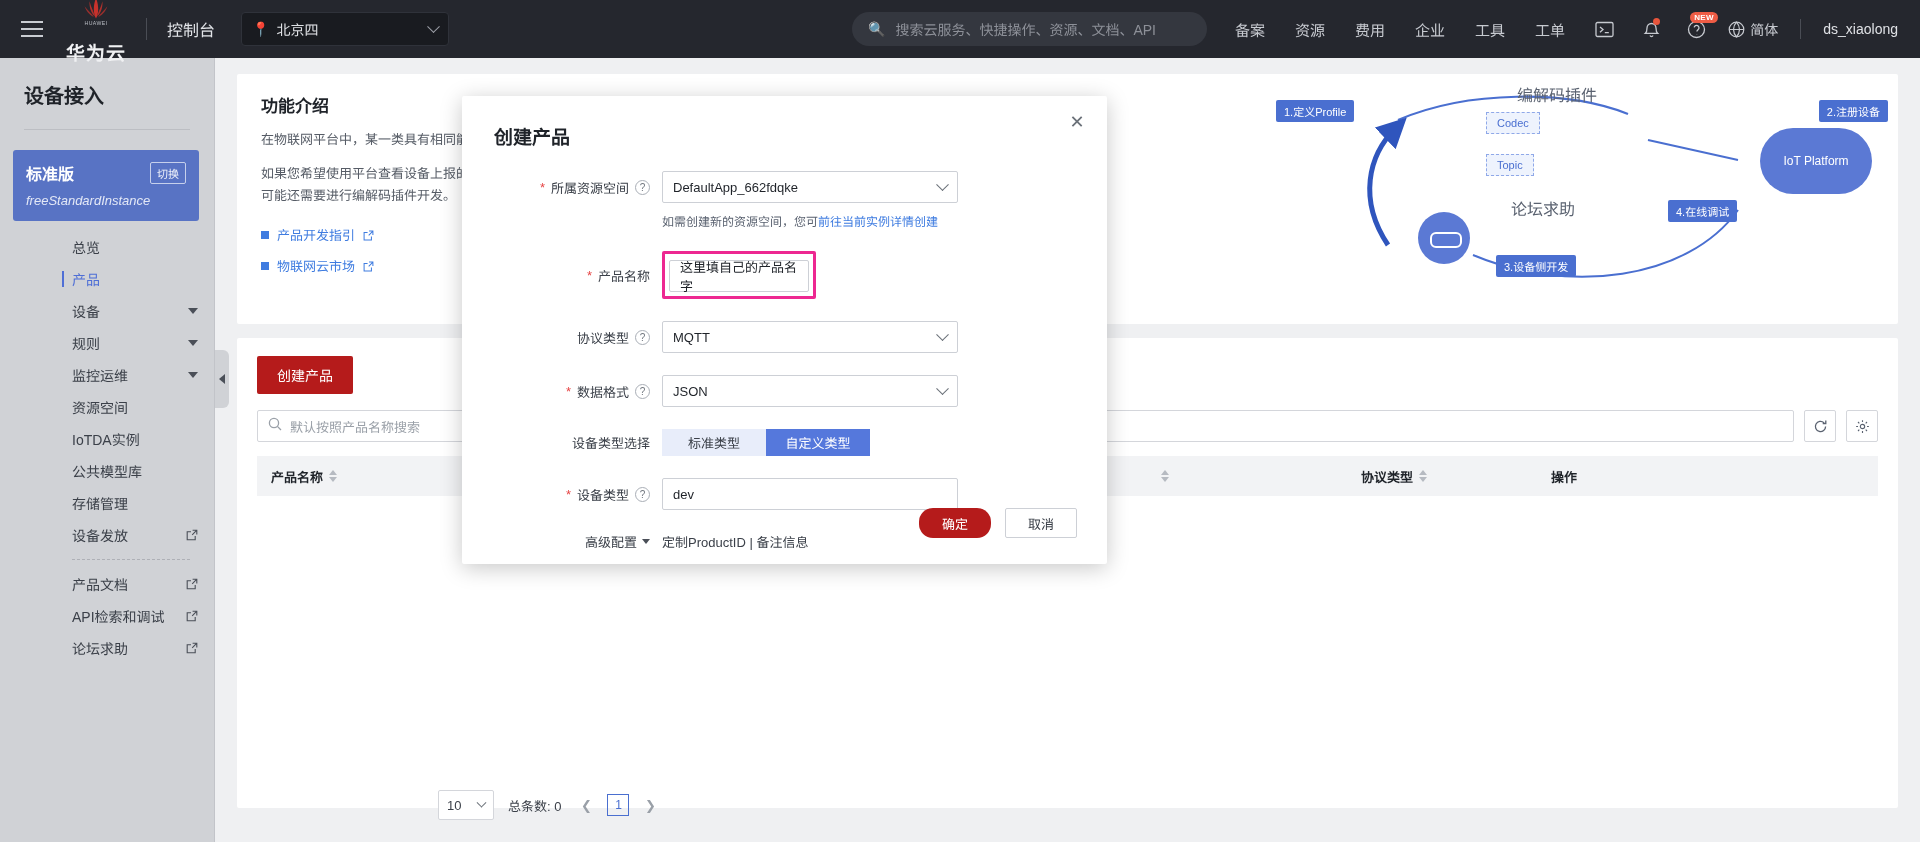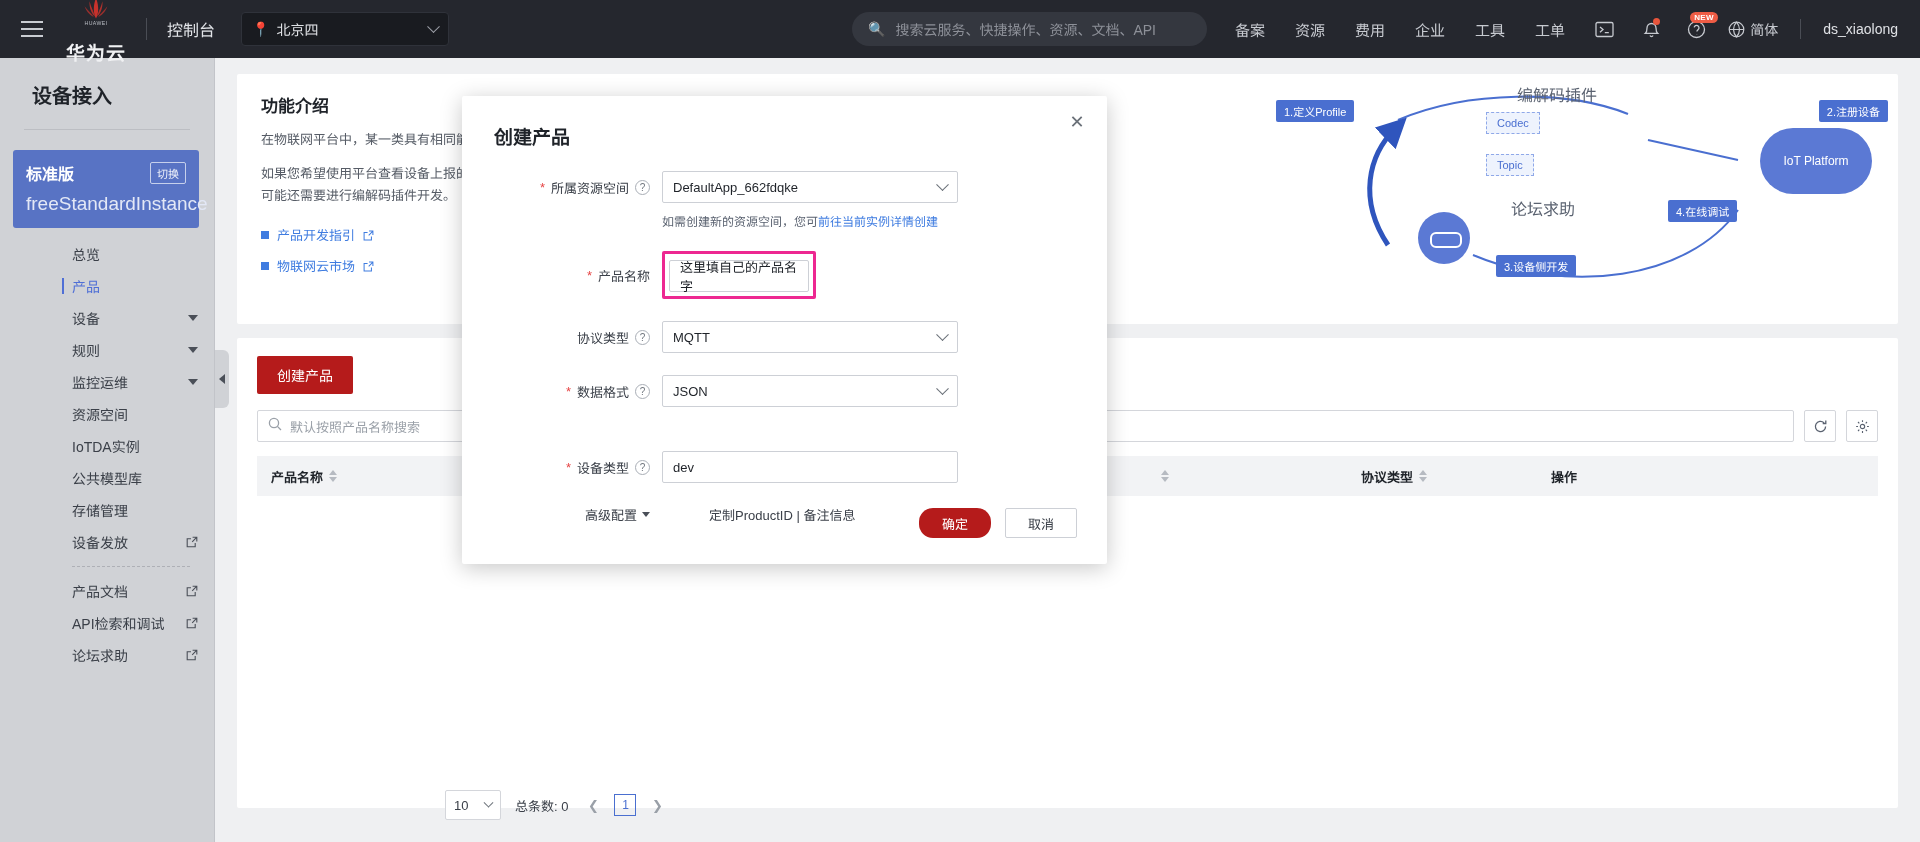--- a/index.html
+++ b/index.html
@@ -57,31 +57,31 @@
     color: #c7cad0; cursor: pointer; }
   .vsep { width: 1px; height: 20px; background: #4a4d55; }
   .username { font-size: 14px; color: #dfe1e5; cursor: pointer; padding-right:4px;}
 
   
   .sidebar {
     position: absolute; top: 58px; left: 0; width: 215px; height: 784px;
     background: #d0d2d6; border-right: 1px solid #c2c4c9; z-index: 20;
   }
   .side-title { font-size: 20px; font-weight: 700; color: #1f2329;
-    padding: 22px 0 0 24px; margin-left: 8px; }
+    padding: 22px 0 0 24px; }
   .side-rule { height:1px; background:#bcbec3; margin: 20px 24px 0 24px; }
   .inst-card {
     margin: 20px 15px 0 13px; background: #5873c4; border-radius: 3px;
     padding: 11px 13px 13px 13px; color: #fff; cursor: pointer;
   }
   .inst-top { display:flex; align-items:center; justify-content:space-between; }
   .inst-name { font-size: 16px; font-weight: 700; }
   .inst-switch { font-size: 11px; border: 1px solid #c6d0ec; border-radius: 2px;
     padding: 2px 6px; color:#eef1fa; cursor: pointer; }
-  .inst-sub { font-size: 19px; color: #e3e8f6; margin-top: 8px; }
+  .inst-sub { font-size: 13px; color: #e3e8f6; margin-top: 8px; font-style: italic; }
   .side-menu { margin-top: 10px; padding-left: 48px; }
   .side-item { height: 32px; display: flex; align-items: center;
     padding-left: 24px; padding-right: 16px; font-size: 14px; color: #3b4049;
     cursor: pointer; position: relative; }
   .side-item.active { color: #4f6fd6; font-weight: 500; }
   .side-item.active::before { content:""; position:absolute; left: 14px; top: 8px;
     width: 2px; height: 16px; background: #4f6fd6; }
   .side-item .lbl { flex: 1; }
   .caret-d { width: 0; height: 0; border-left: 5px solid transparent;
     border-right: 5px solid transparent; border-top: 6px solid #4a4f58; }
@@ -134,21 +134,21 @@
   .icon-btn { width: 32px; height: 32px; border: 1px solid #d4d6db; border-radius: 2px;
     background: #fff; display:flex; align-items:center; justify-content:center; cursor:pointer;
     color: #5a6270; font-size: 14px; }
   .tbl-head { margin-top: 14px; height: 40px; background: #f2f3f5;
     display: flex; align-items: center; font-size: 13px; font-weight: 700; color:#1f2329; }
   .th { display: flex; align-items: center; gap: 6px; padding-left: 14px; }
   .sorter { display: inline-flex; flex-direction: column; gap: 2px; }
   .sorter i { width:0;height:0;border-left:4px solid transparent;border-right:4px solid transparent; }
   .sorter .up { border-bottom: 5px solid #b6bac1; }
   .sorter .dn { border-top: 5px solid #b6bac1; }
-  .pager { position: absolute; left: 230px; bottom: 22px; display: flex;
+  .pager { position: absolute; left: 223px; bottom: 22px; display: flex;
     align-items: center; gap: 14px; }
   .pg-select { width: 56px; height: 30px; border: 1px solid #d4d6db; border-radius: 2px;
     display: flex; align-items: center; justify-content: space-between; padding: 0 8px;
     font-size: 13px; color:#3b4049; background:#fff; cursor:pointer; }
   .pg-total { font-size: 13px; color: #3b4049; }
   .pg-nav { display: flex; align-items: center; gap: 10px; }
   .pg-arrow { width: 22px; height: 22px; display:flex;align-items:center;justify-content:center;
     color:#9aa0a8; font-size: 13px; cursor: pointer; }
   .pg-num { width: 22px; height: 22px; border: 1px solid #4a6fd0; color:#4a6fd0;
     font-size: 12px; display:flex;align-items:center;justify-content:center; cursor:pointer; }
@@ -182,21 +182,21 @@
   .hint { font-size: 12px; color: #5a6270; margin: 9px 0 0 0; }
   .hint a { color: #3f7ce0; text-decoration: none; cursor: pointer; }
   .row-gap { height: 22px; }
   .hl-wrap { display: inline-block; border: 3px solid #ed2891; padding: 4px;
     border-radius: 2px; }
   .seg { display: inline-flex; }
   .seg-btn { width: 104px; height: 27px; display:flex;align-items:center;justify-content:center;
     font-size: 13px; cursor: pointer; }
   .seg-btn.off { background: #e8edfa; color: #3b4049; }
   .seg-btn.on  { background: #5578dc; color: #fff; }
-  .adv-row { display: flex; align-items: center; gap: 47px; }
+  .adv-row { display: flex; align-items: center; }
   .adv-link { font-size: 13px; color: #3b4049; display:flex; align-items:center; gap:5px; cursor:pointer;}
   .caret-sm { width:0;height:0;border-left:4px solid transparent;border-right:4px solid transparent;
     border-top:5px solid #4a4f58; }
   .adv-vals { font-size: 13px; color: #3b4049; }
   .modal-footer { position: absolute; right: 30px; bottom: 26px; display: flex; gap: 14px; }
   .btn-ok { width: 72px; height: 30px; background: #b51b1b; color: #fff; border: none;
     font-size: 13px; cursor: pointer; border-radius: 14px; }
   .btn-cancel { width: 72px; height: 30px; background: #fff; color: #3b4049;
     border: 1px solid #cdd0d6; font-size: 13px; cursor: pointer; border-radius: 2px; }
 </style>
@@ -554,20 +554,31 @@
       <div class="ctl-col">
         <div class="sel">
           <span>JSON</span>
           <span class="chev2"></span>
         </div>
       </div>
     </div>
 
     <div class="row-gap"></div>
 
+    <div class="row">
+      <div class="lbl-col">
+        <span class="lbl-txt">设备类型选择</span>
+      </div>
+      <div class="ctl-col">
+        <div class="seg">
+          <div class="seg-btn off">标准类型</div>
+          <div class="seg-btn on">自定义类型</div>
+        </div>
+      </div>
+    </div>
 
     <div class="row-gap"></div>
 
     <div class="row">
       <div class="lbl-col">
         <span class="req">*</span>
         <span class="lbl-txt">设备类型</span>
         <span class="qmark">?</span>
       </div>
       <div class="ctl-col">

